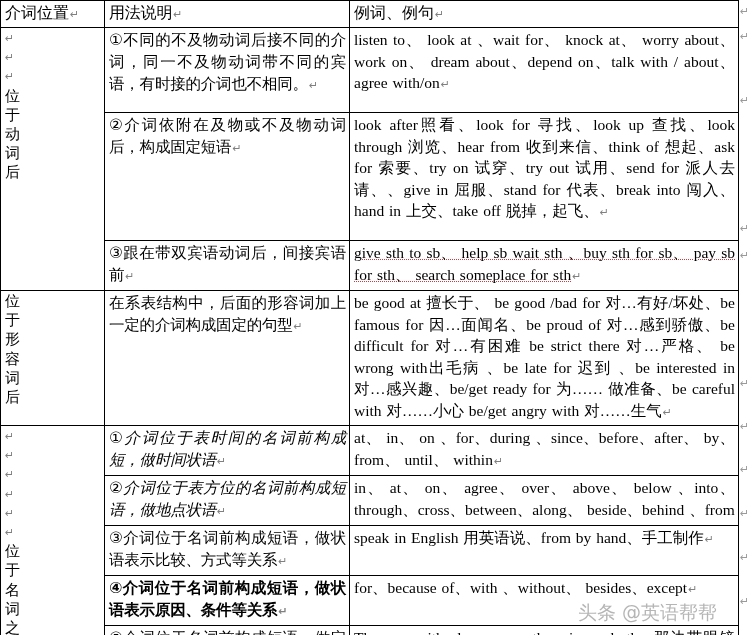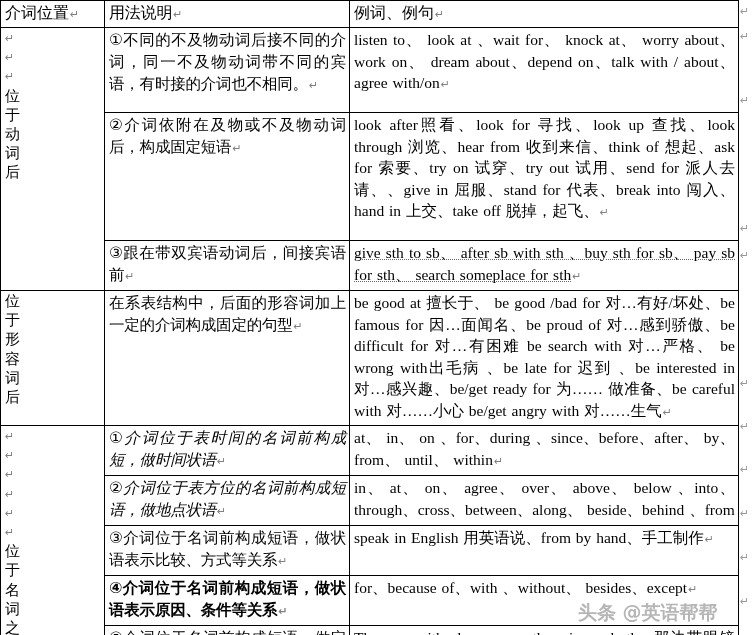--- a/index.html
+++ b/index.html
@@ -116,21 +116,21 @@
     text-decoration: underline dotted #d03a3a;
     text-decoration-thickness: 1px;
   }
 
   .watermark {
     position: absolute;
     left: 578px;
     top: 600px;
     font-family: "DejaVu Sans", sans-serif;
     font-size: 19px;
-    font-weight: bold;
+    font-weight: normal;
     color: rgba(120,120,120,0.55);
     letter-spacing: 0px;
     white-space: nowrap;
     pointer-events: none;
   }
 </style>
 </head>
 <body>
 
 <div class="page">
@@ -181,38 +181,38 @@
         <td class="cell-ex">
           <span>look after照看、look for 寻找、look up 查找、look through 浏览、hear from 收到来信、think of 想起、ask for 索要、try on 试穿、try out 试用、send for 派人去请、、give in 屈服、stand for 代表、break into 闯入、hand in 上交、take off 脱掉，起飞、</span><span class="pilcrow">↵</span>
         </td>
       </tr>
 
       <tr>
         <td class="cell-use" style="height:46px;">
           <span>③跟在带双宾语动词后，间接宾语前</span><span class="pilcrow">↵</span>
         </td>
         <td class="cell-ex">
-          <span class="u-red">give sth to sb、 after sb with sth 、buy sth for sb、 pay sb for sth、 search someplace for sth</span><span class="pilcrow">↵</span>
+          <span class="u-red">give sth to sb、 help sb wait sth 、buy sth for sb、 pay sb for sth、 search someplace for sth</span><span class="pilcrow">↵</span>
         </td>
       </tr>
 
       <tr>
         <td class="cell-pos">
           <span class="vchar">位</span>
           <span class="vchar">于</span>
           <span class="vchar">形</span>
           <span class="vchar">容</span>
           <span class="vchar">词</span>
           <span class="vchar">后</span>
         </td>
         <td class="cell-use" style="height:128px;">
           <span>在系表结构中，后面的形容词加上一定的介词构成固定的句型</span><span class="pilcrow">↵</span>
         </td>
         <td class="cell-ex">
-          <span>be good at 擅长于、 be good /bad for 对…有好/坏处、be famous for 因…面闻名、be proud of 对…感到骄傲、be difficult for 对…有困难 be search with 对…严格、 be wrong with出毛病 、be late for 迟到 、be interested in 对…感兴趣、be/get ready for 为…… 做准备、be careful with 对……小心 be/get angry with 对……生气</span><span class="pilcrow">↵</span>
+          <span>be good at 擅长于、 be good /bad for 对…有好/坏处、be famous for 因…面闻名、be proud of 对…感到骄傲、be difficult for 对…有困难 be strict there 对…严格、 be wrong with出毛病 、be late for 迟到 、be interested in 对…感兴趣、be/get ready for 为…… 做准备、be careful with 对……小心 be/get angry with 对……生气</span><span class="pilcrow">↵</span>
         </td>
       </tr>
 
       <tr>
         <td class="cell-pos" rowspan="6">
           <span class="pilcrow-line">↵</span>
           <span class="pilcrow-line">↵</span>
           <span class="pilcrow-line">↵</span>
           <span class="pilcrow-line">↵</span>
           <span class="pilcrow-line">↵</span>

